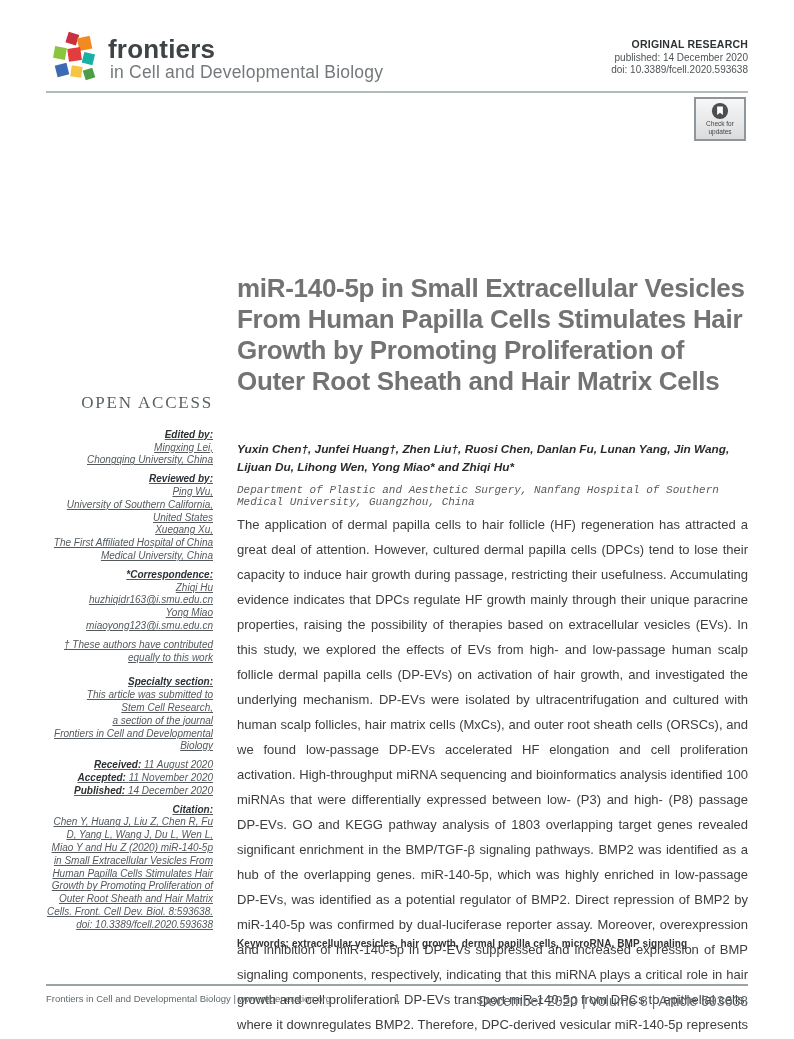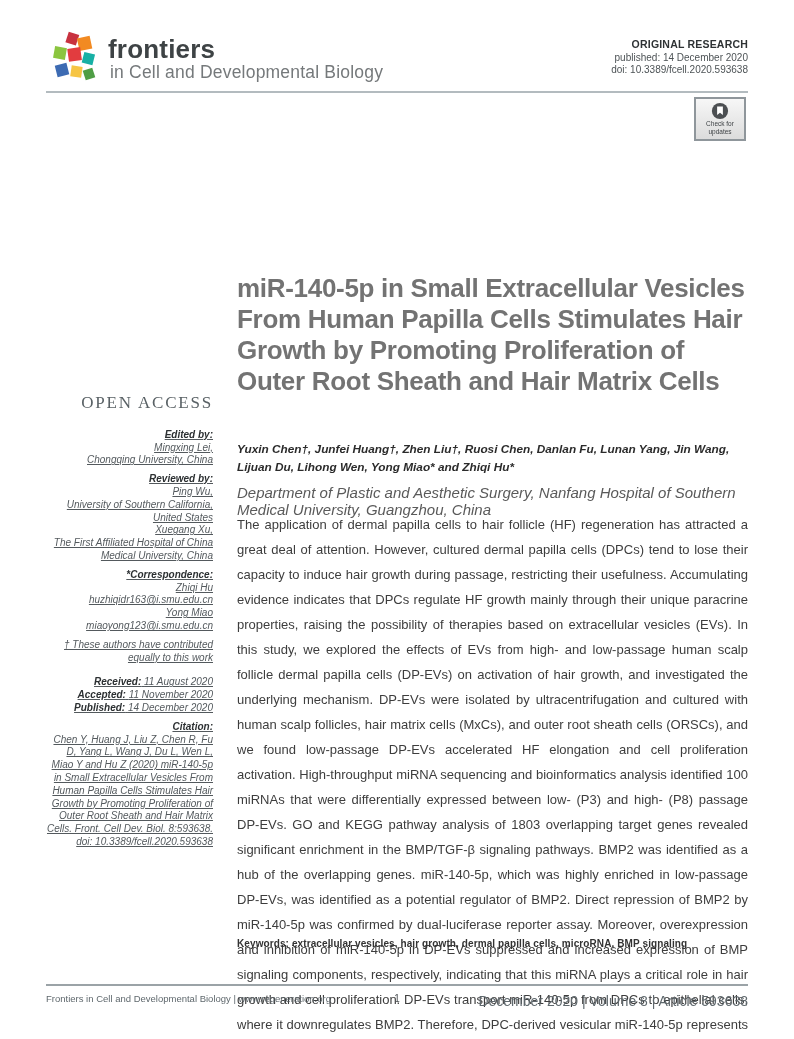--- a/index.html
+++ b/index.html
@@ -56,21 +56,21 @@
     font-size:26px; line-height:31px; font-weight:bold;
     color:#737373; letter-spacing:-0.3px;
   }
   .authors {
     position:absolute; left:237px; top:440px; width:512px;
     font-size:11.8px; line-height:18px; font-weight:bold; font-style:italic;
     color:#2b2b2b;
   }
   .affiliation {
     position:absolute; left:237px; top:484px; width:512px;
-    font-size:15px; font-style:italic; color:#5a5a5a;
+    font-size:11px; font-style:italic; color:#5a5a5a;font-family:Liberation Mono, monospace;
   }
   .abstract {
     position:absolute; left:237px; top:512px; width:511px;
     font-size:13px; line-height:25px; text-align:justify; color:#3d3d3d;
   }
   .keywords {
     position:absolute; left:237px; top:938px; width:511px;
     font-size:10px; font-weight:bold; color:#333333; letter-spacing:0.1px;
   }
 
@@ -144,20 +144,28 @@
       <div>huzhiqidr163@i.smu.edu.cn</div>
       <div>Yong Miao</div>
       <div>miaoyong123@i.smu.edu.cn</div>
     </div>
 
     <div class="sb-group sb-note">
       <div>† These authors have contributed</div>
       <div>equally to this work</div>
     </div>
 
+    <div class="sb-group">
+      <div class="sb-label">Specialty section:</div>
+      <div>This article was submitted to</div>
+      <div>Stem Cell Research,</div>
+      <div>a section of the journal</div>
+      <div>Frontiers in Cell and Developmental</div>
+      <div>Biology</div>
+    </div>
 
     <div class="sb-group">
       <div><span class="sb-label">Received:</span> <span>11 August 2020</span></div>
       <div><span class="sb-label">Accepted:</span> <span>11 November 2020</span></div>
       <div><span class="sb-label">Published:</span> <span>14 December 2020</span></div>
     </div>
 
     <div class="sb-group">
       <div class="sb-label">Citation:</div>
       <div class="sb-citation-text">Chen Y, Huang J, Liu Z, Chen R, Fu D, Yang L, Wang J, Du L, Wen L, Miao Y and Hu Z (2020) miR-140-5p in Small Extracellular Vesicles From Human Papilla Cells Stimulates Hair Growth by Promoting Proliferation of Outer Root Sheath and Hair Matrix Cells. Front. Cell Dev. Biol. 8:593638. doi: 10.3389/fcell.2020.593638</div>

